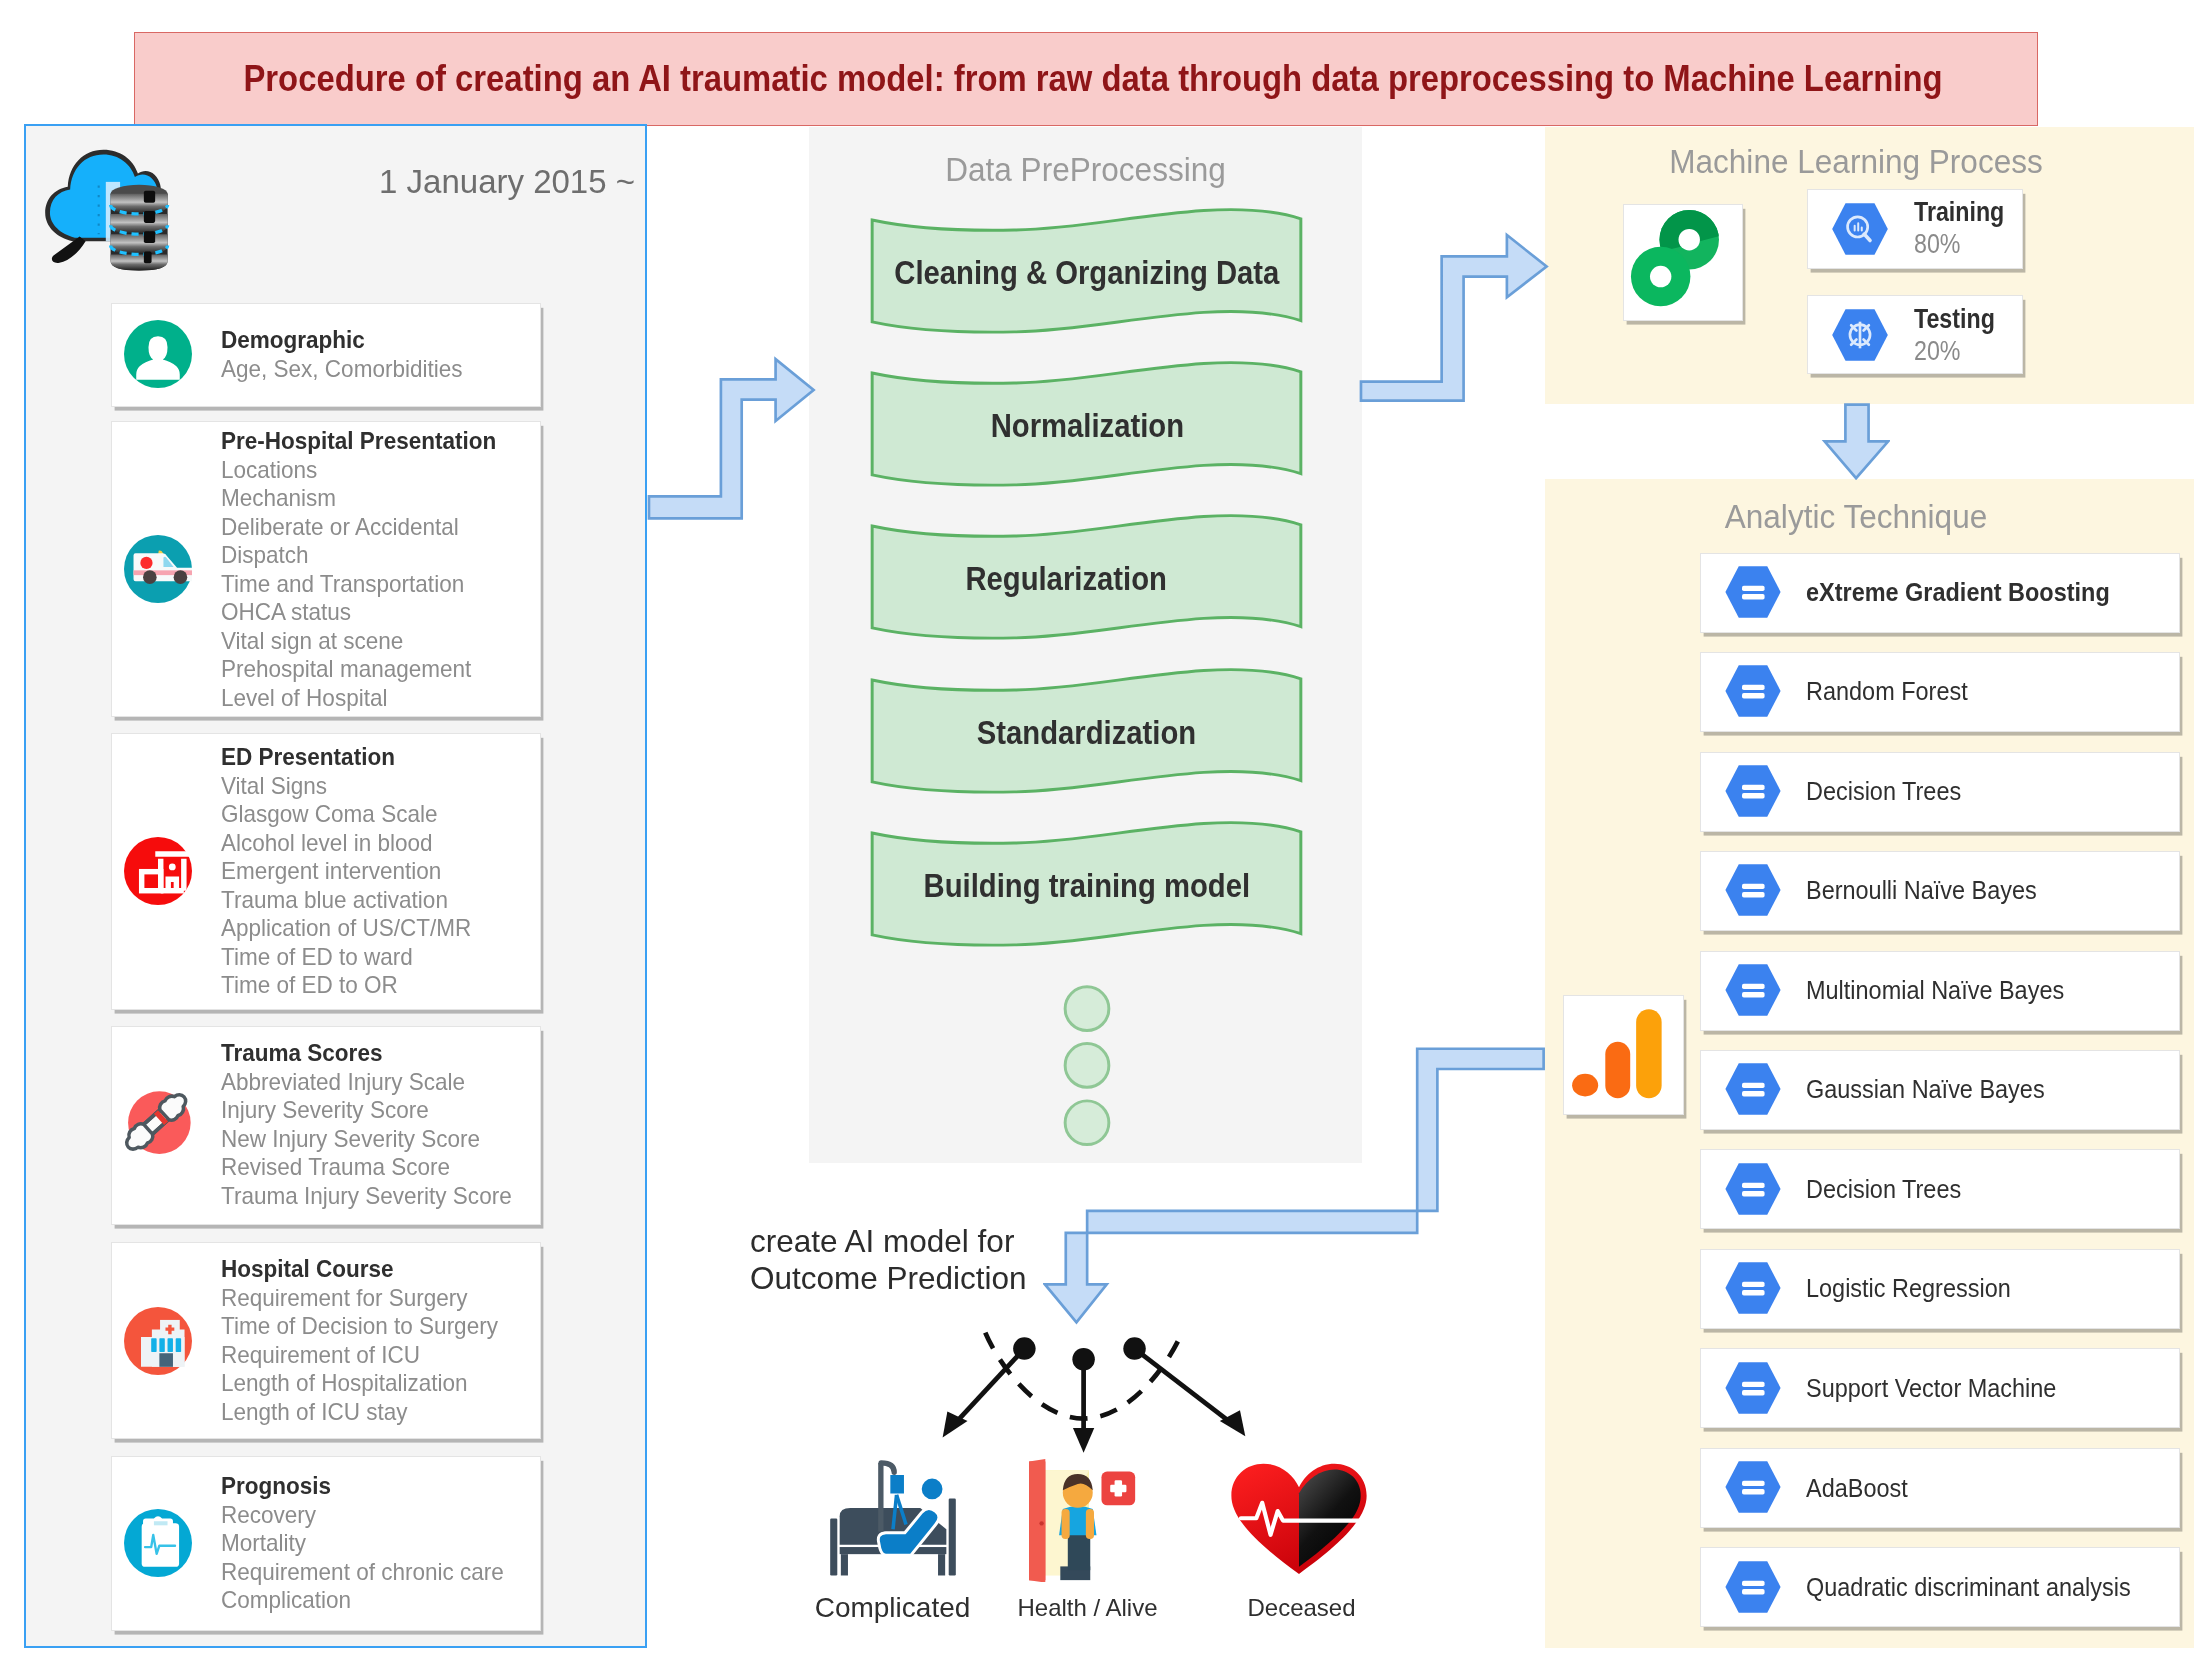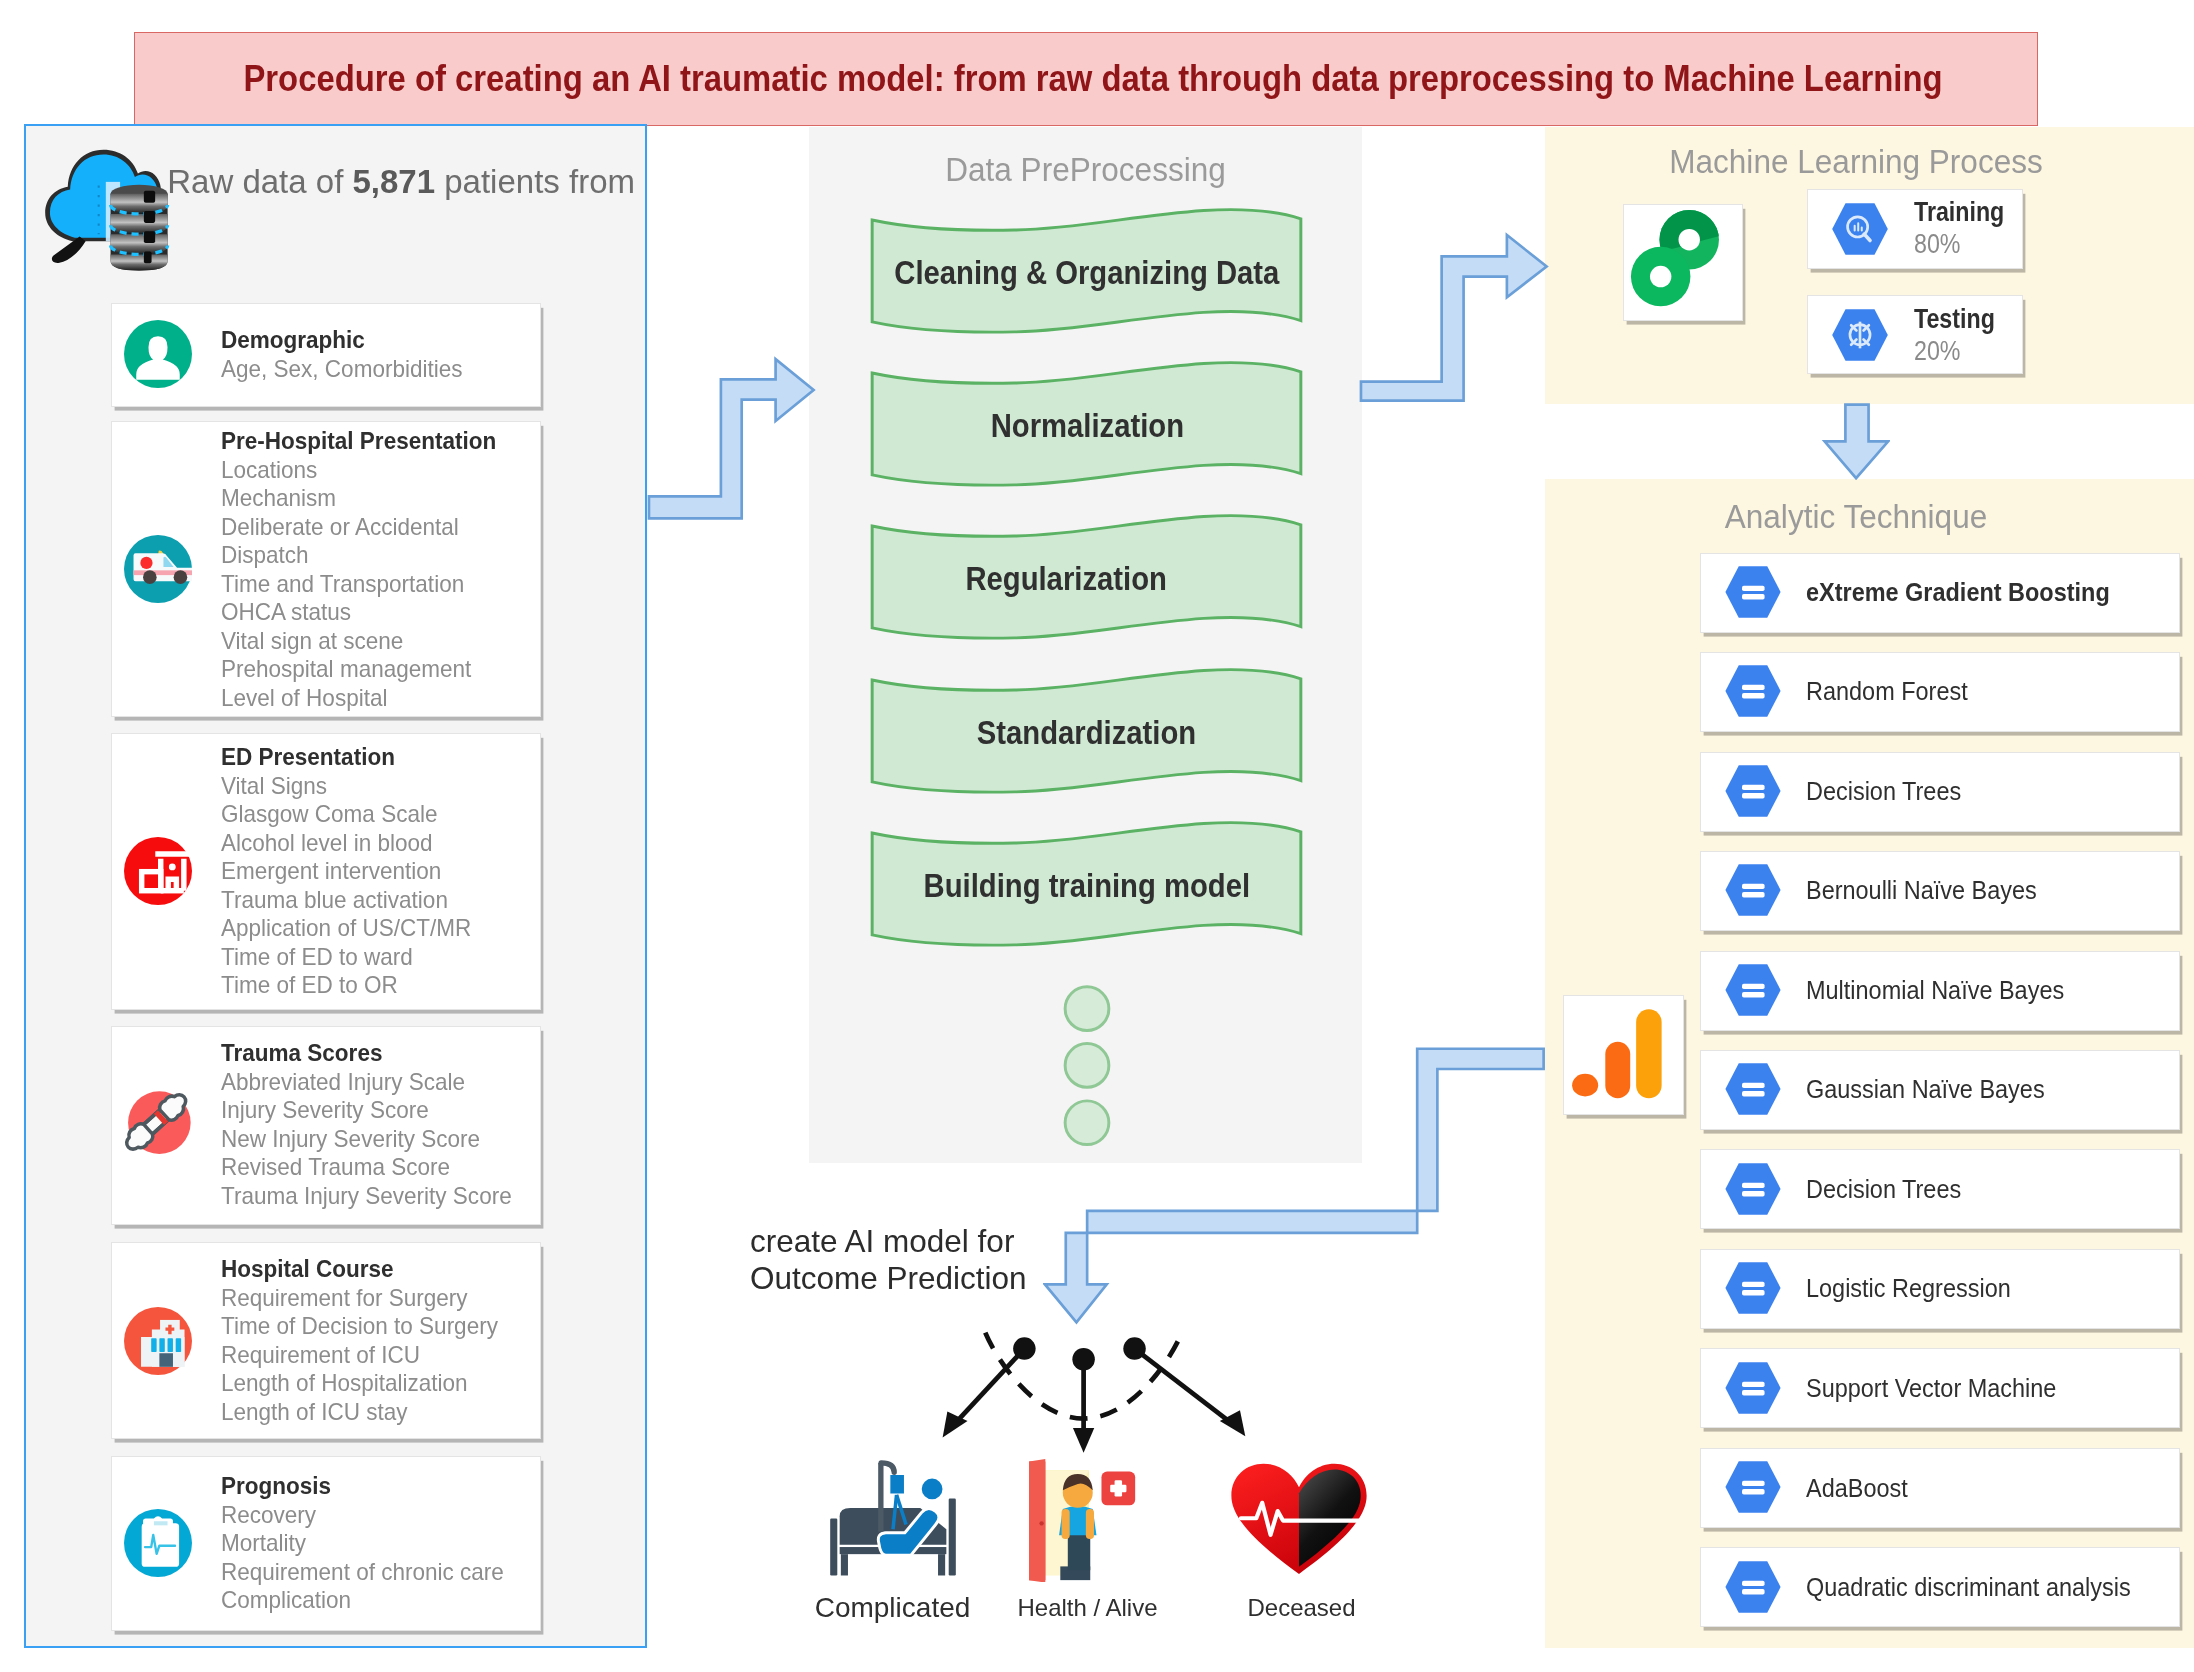--- a/index.html
+++ b/index.html
@@ -65,21 +65,21 @@
           <rect x="56" y="44" width="19" height="20" rx="3"></rect>
           <rect x="56" y="78" width="19" height="20" rx="3"></rect>
           <rect x="56" y="112" width="13" height="20" rx="3"></rect>
         </g>
       </g>
     </g>
   </svg>
 </div>
 
 <div class="abs" style="left:53px;top:160px;width:582px;text-align:right;font-size:33px;color:#6e6e6e;line-height:43px;white-space:nowrap;">
-  <div><span>Raw data of </span><b style="color:#5a5a5a">5,871</b><span> patients from</span></div>
+  <div>1 January 2015 ~</div>
 </div>
 
 <div id="catcards">
     <div class="abs card" style="left:111px;top:303px;width:428px;height:102px;"></div>
     <div class="abs" style="left:124px;top:320px;width:68px;height:68px;"><svg viewBox="0 0 100 100" width="68" height="68">
         <circle cx="50" cy="50" r="50" fill="#00b08b"></circle>
         <path d="M36 40 q0 -16 14 -16 q14 0 14 16 q0 14 -7 18 q12 3 20 10 q5 5 5 12 v8 h-64 v-8 q0 -7 5 -12 q8 -7 20 -10 q-7 -4 -7 -18z" fill="#fff"></path>
       </svg></div>
     <div class="abs" style="left:221px;top:326px;width:333px;transform-origin:left top;transform:scaleX(0.938);">
       <div class="ctitle" style="font-size:24px;line-height:28.5px;">Demographic</div>

